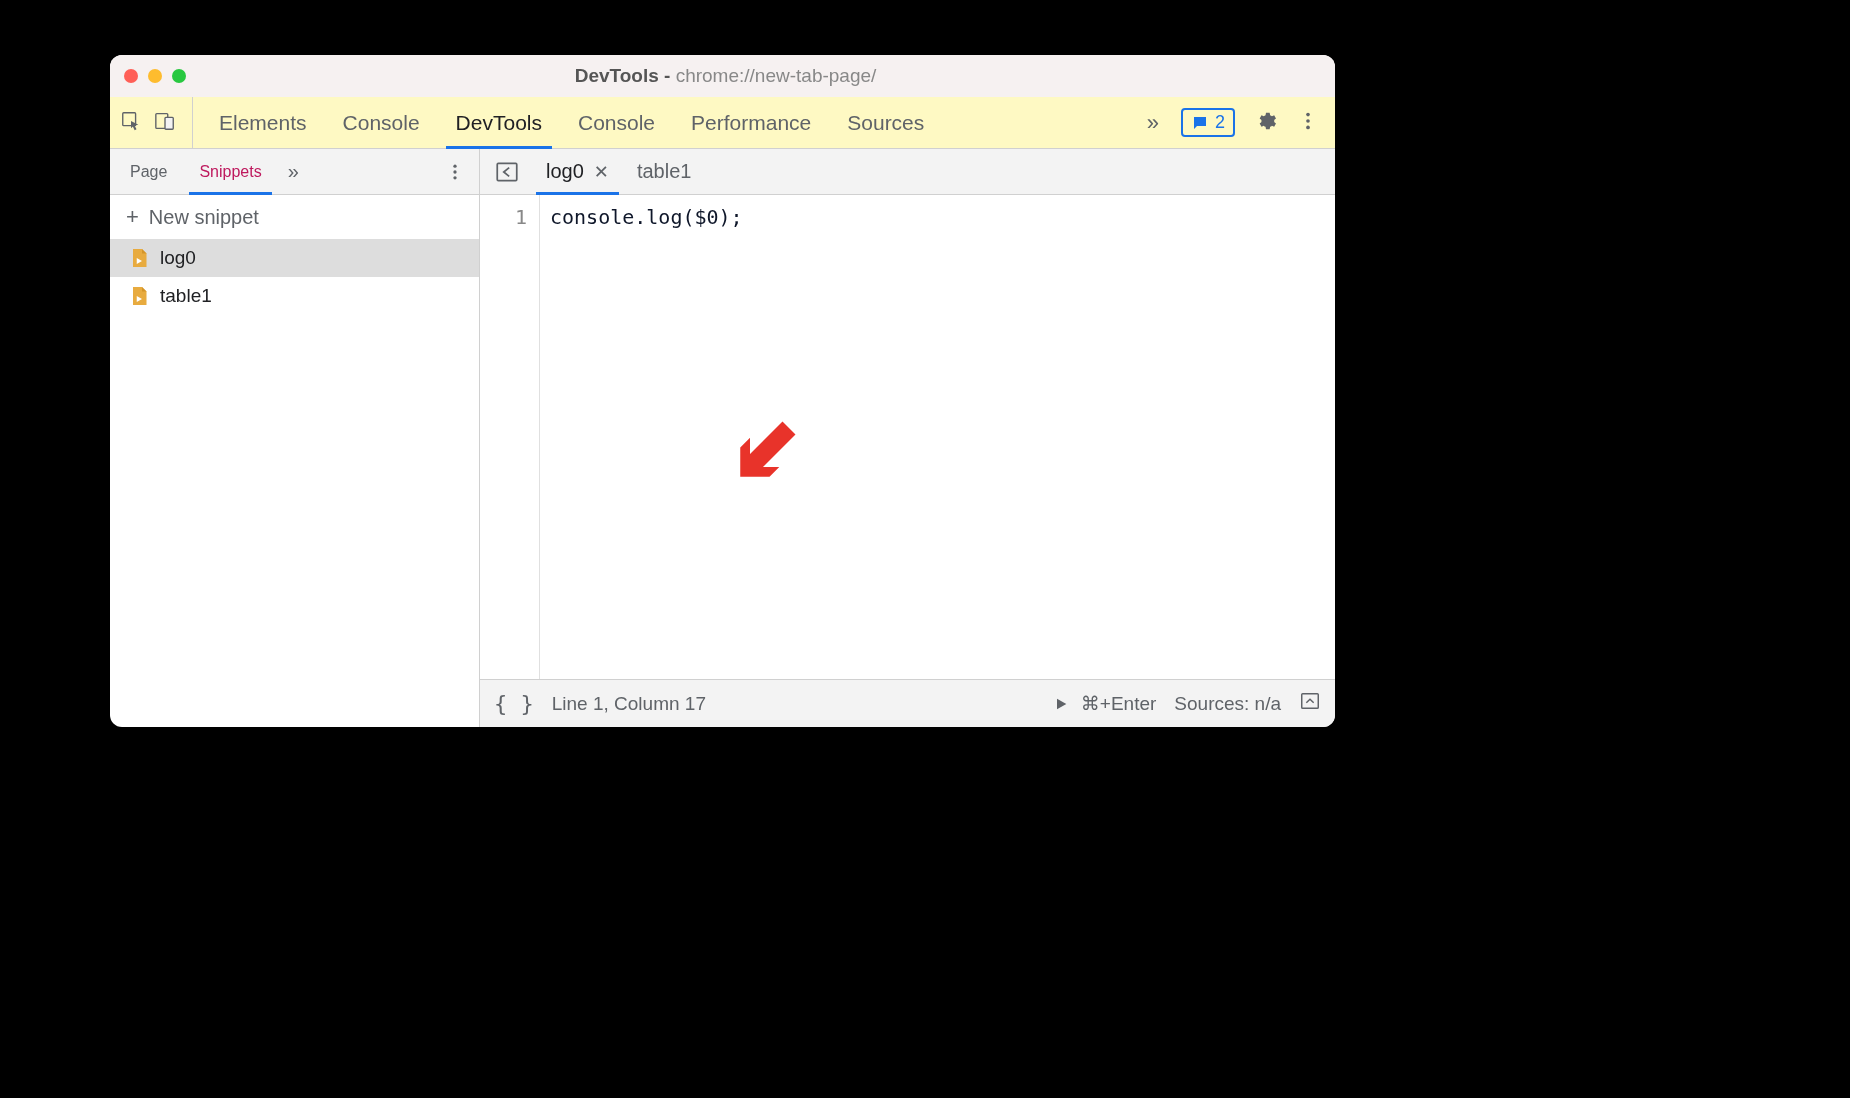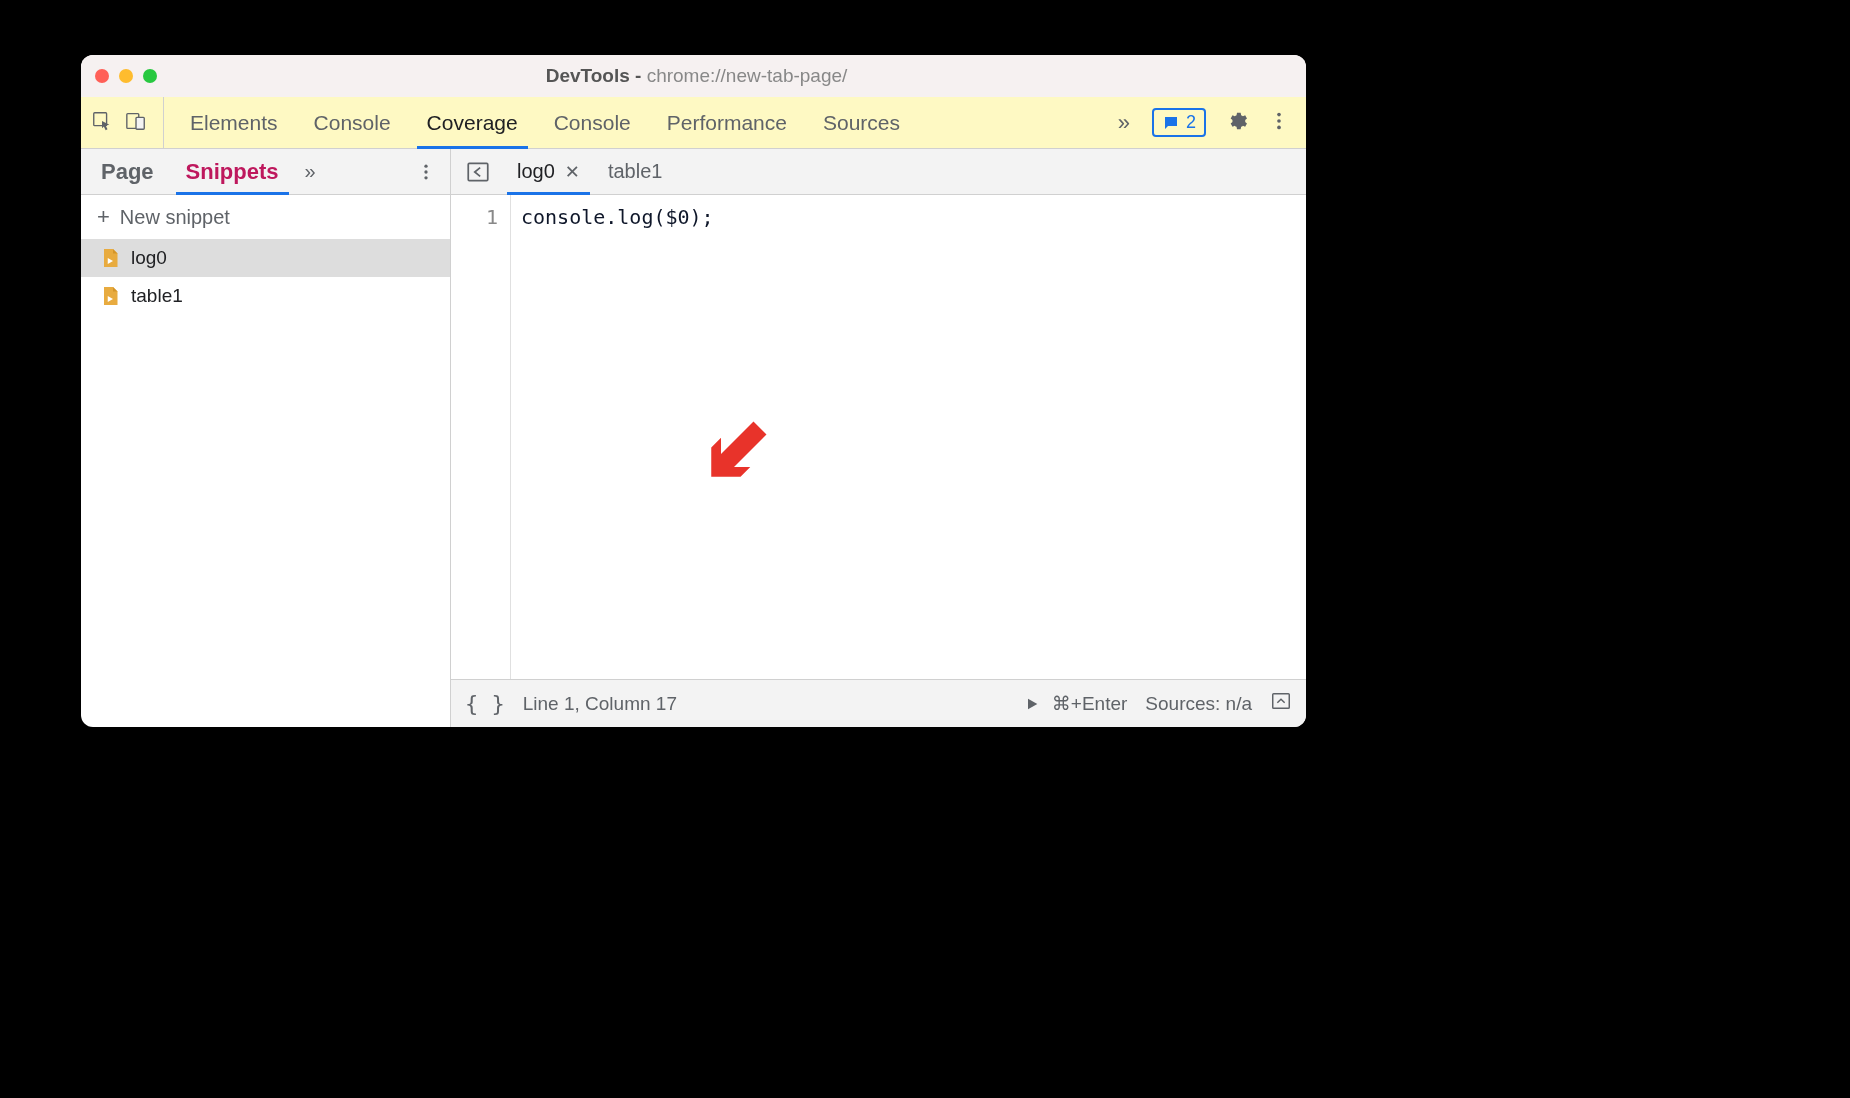--- a/index.html
+++ b/index.html
@@ -5,21 +5,21 @@
   * { box-sizing: border-box; margin: 0; padding: 0; }
   body {
     background: #000;
     width: 1850px;
     height: 1098px;
     font-family: -apple-system, BlinkMacSystemFont, "Segoe UI", Helvetica, Arial, sans-serif;
     position: relative;
   }
   .window {
     position: absolute;
-    left: 81px;
+    left: 110px;
     top: 55px;
     width: 1225px;
     height: 672px;
     background: #fff;
     border-radius: 12px;
     box-shadow: 0 20px 60px rgba(0,0,0,0.5);
     display: flex;
     flex-direction: column;
     overflow: hidden;
   }
@@ -88,25 +88,24 @@
     border-bottom: 1px solid #d0d0d0;
     background: #f3f3f3;
     display: flex;
     align-items: stretch;
     padding: 0 4px;
   }
   .side-tab {
     padding: 0 16px;
     display: flex;
     align-items: center;
-    font-size: 22px;
+    font-size: 16px;
     color: #5f6368;
     cursor: pointer;
     position: relative;
-    font-weight: bold;
   }
   .side-tab.active { color: #be185d; }
   .side-tab.active::after {
     content: ''; position: absolute; bottom: -1px; left: 6px; right: 6px; height: 3px; background: #1a73e8;
   }
   .side-more { display: flex; align-items: center; padding: 0 10px; color: #5f6368; font-size: 20px; flex:1;}
   .side-kebab { display:flex; align-items:center; padding:0 10px;}
   .side-kebab svg { width: 20px; height: 20px; fill: #5f6368; }
   .new-snippet {
     height: 44px; display: flex; align-items: center; gap: 10px;
@@ -194,21 +193,21 @@
       <span>
         <svg viewBox="0 0 24 24">
             <rect x="2" y="4" width="13" height="16" rx="1"></rect>
             <rect x="12" y="8" width="9" height="13" rx="1" fill="#f3f3f3"></rect>
           </svg>
       </span>
     </div>
     <div class="main-tabs" id="main-tabs">
         <div class="main-tab">Elements</div>
         <div class="main-tab">Console</div>
-        <div class="main-tab active">Coverage</div>
+        <div class="main-tab active">DevTools</div>
         <div class="main-tab">Console</div>
         <div class="main-tab">Performance</div>
         <div class="main-tab">Sources</div>
       </div>
     <div class="more-chev">»</div>
     <div class="toolbar-right">
       <div class="badge">
         <svg viewBox="0 0 24 24">
             <path d="M4 4h16v12H8l-4 4V4z"></path>
           </svg>

